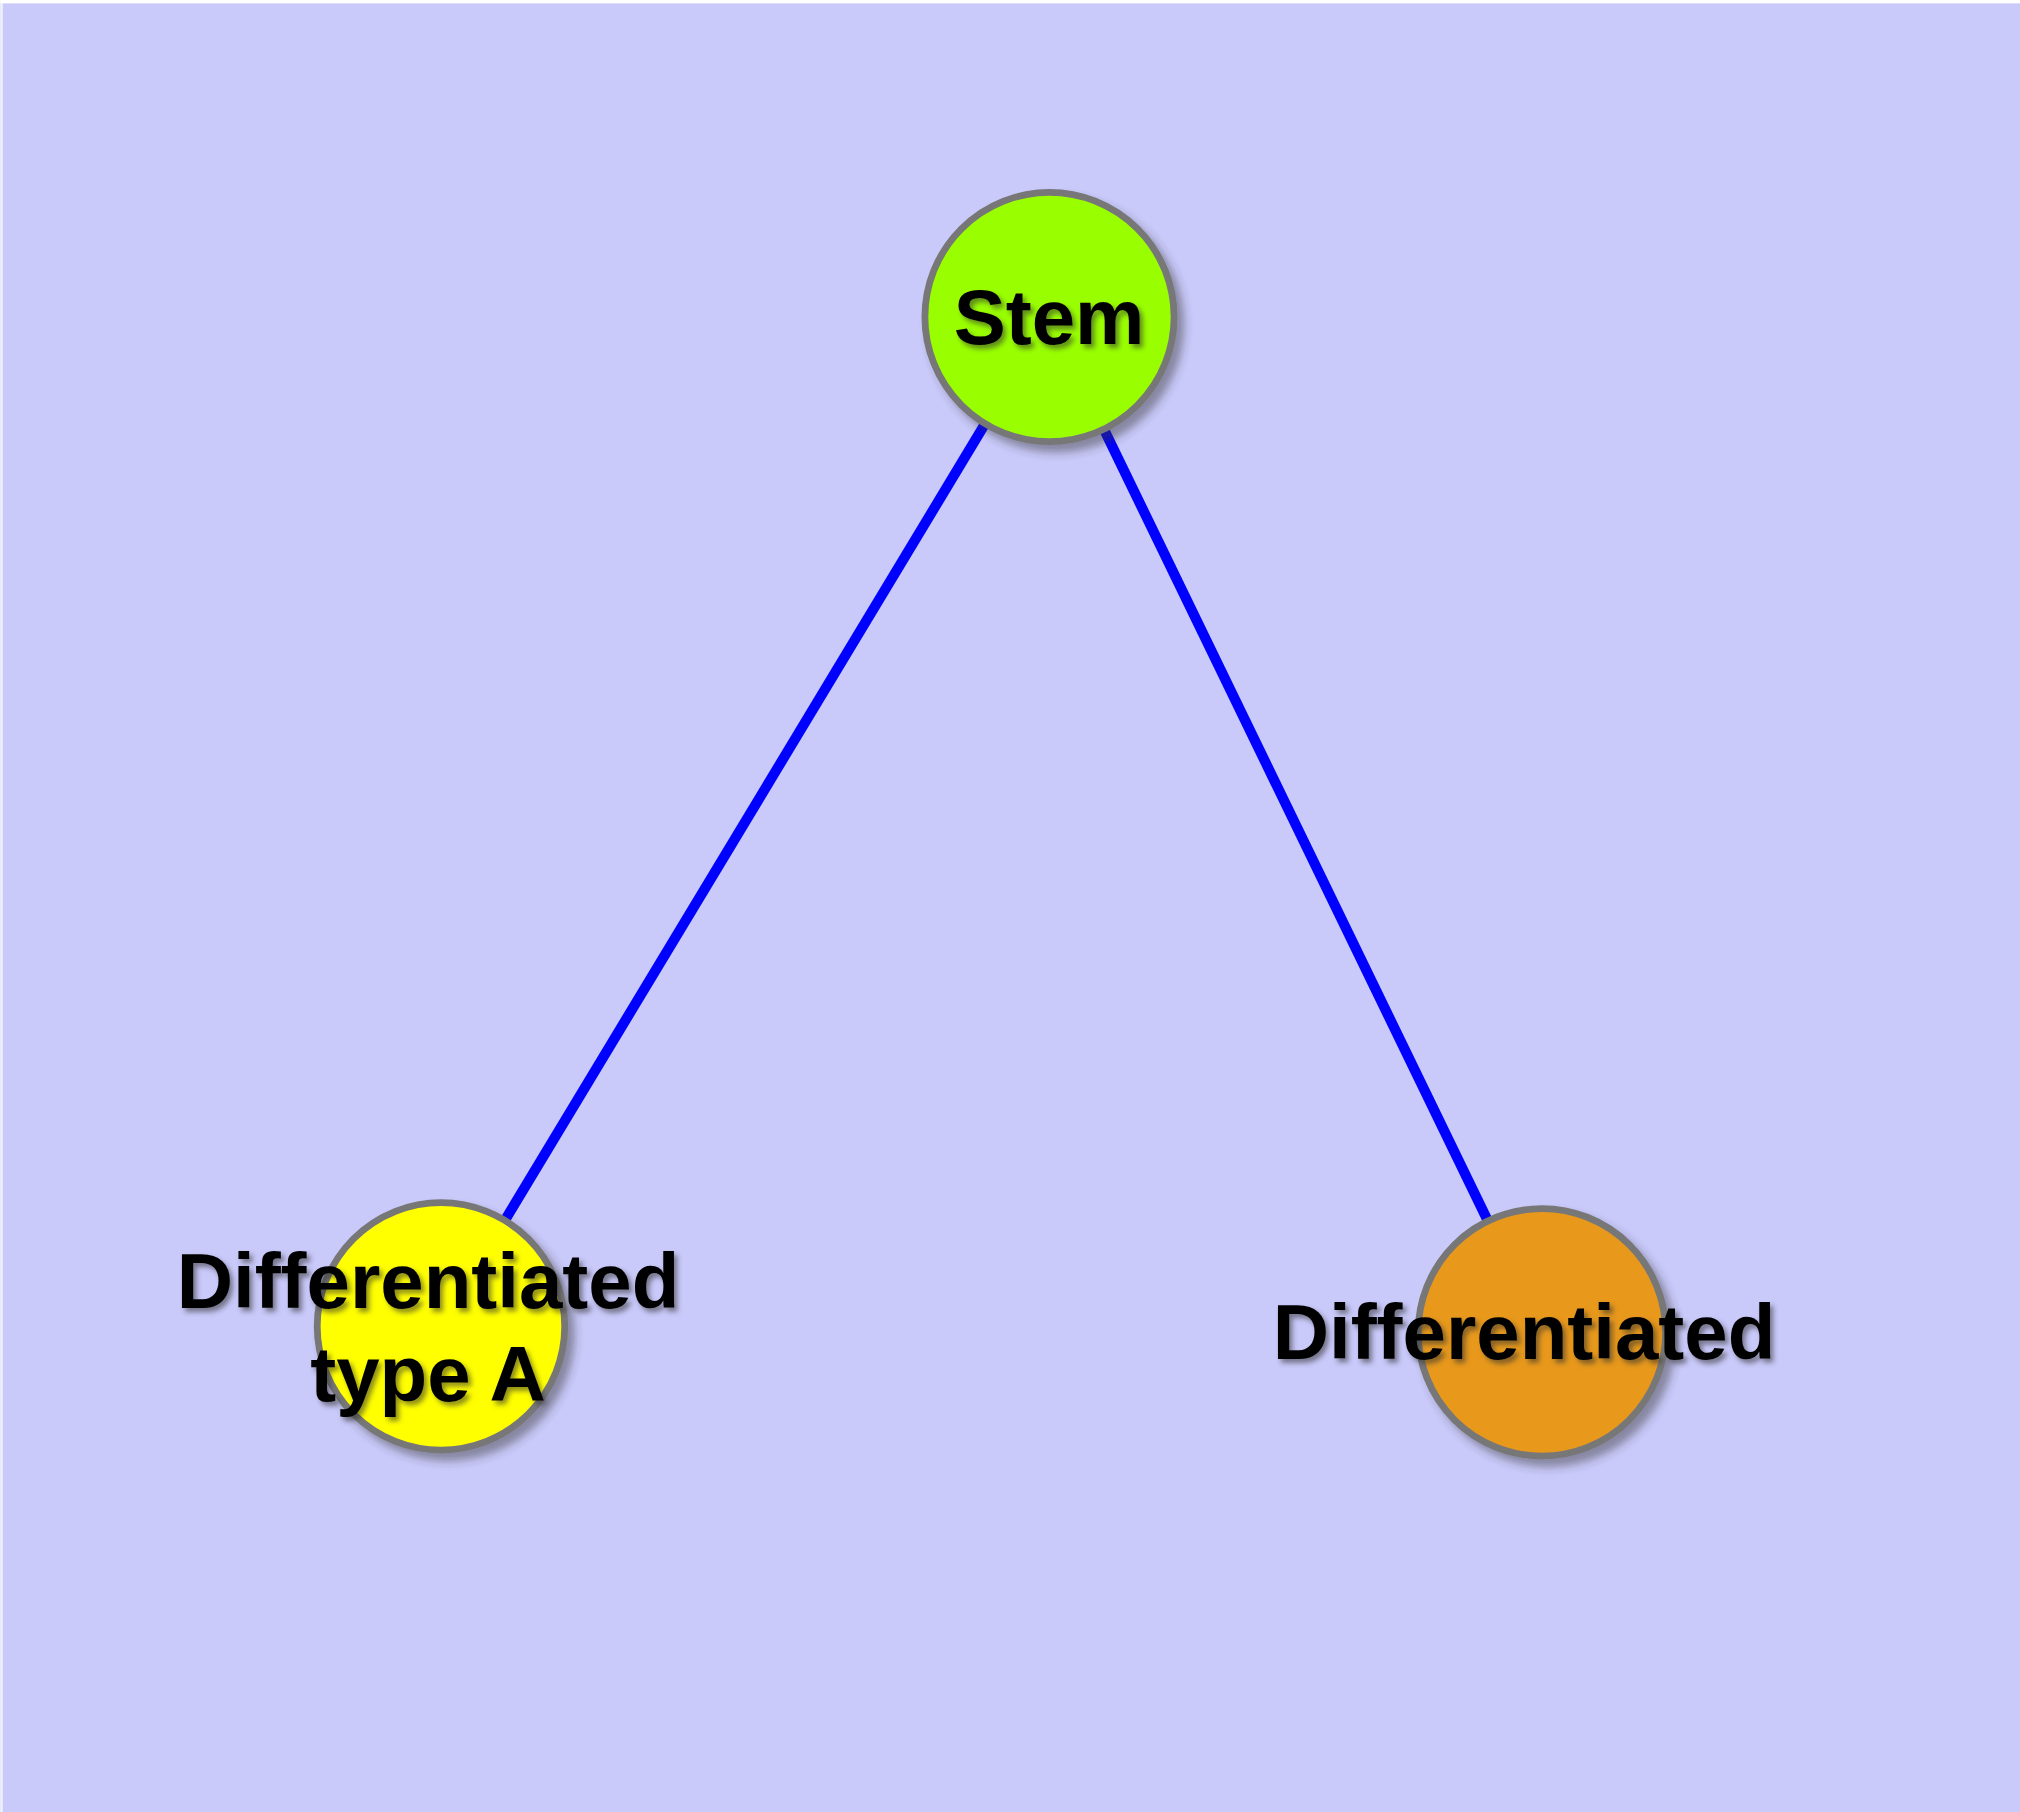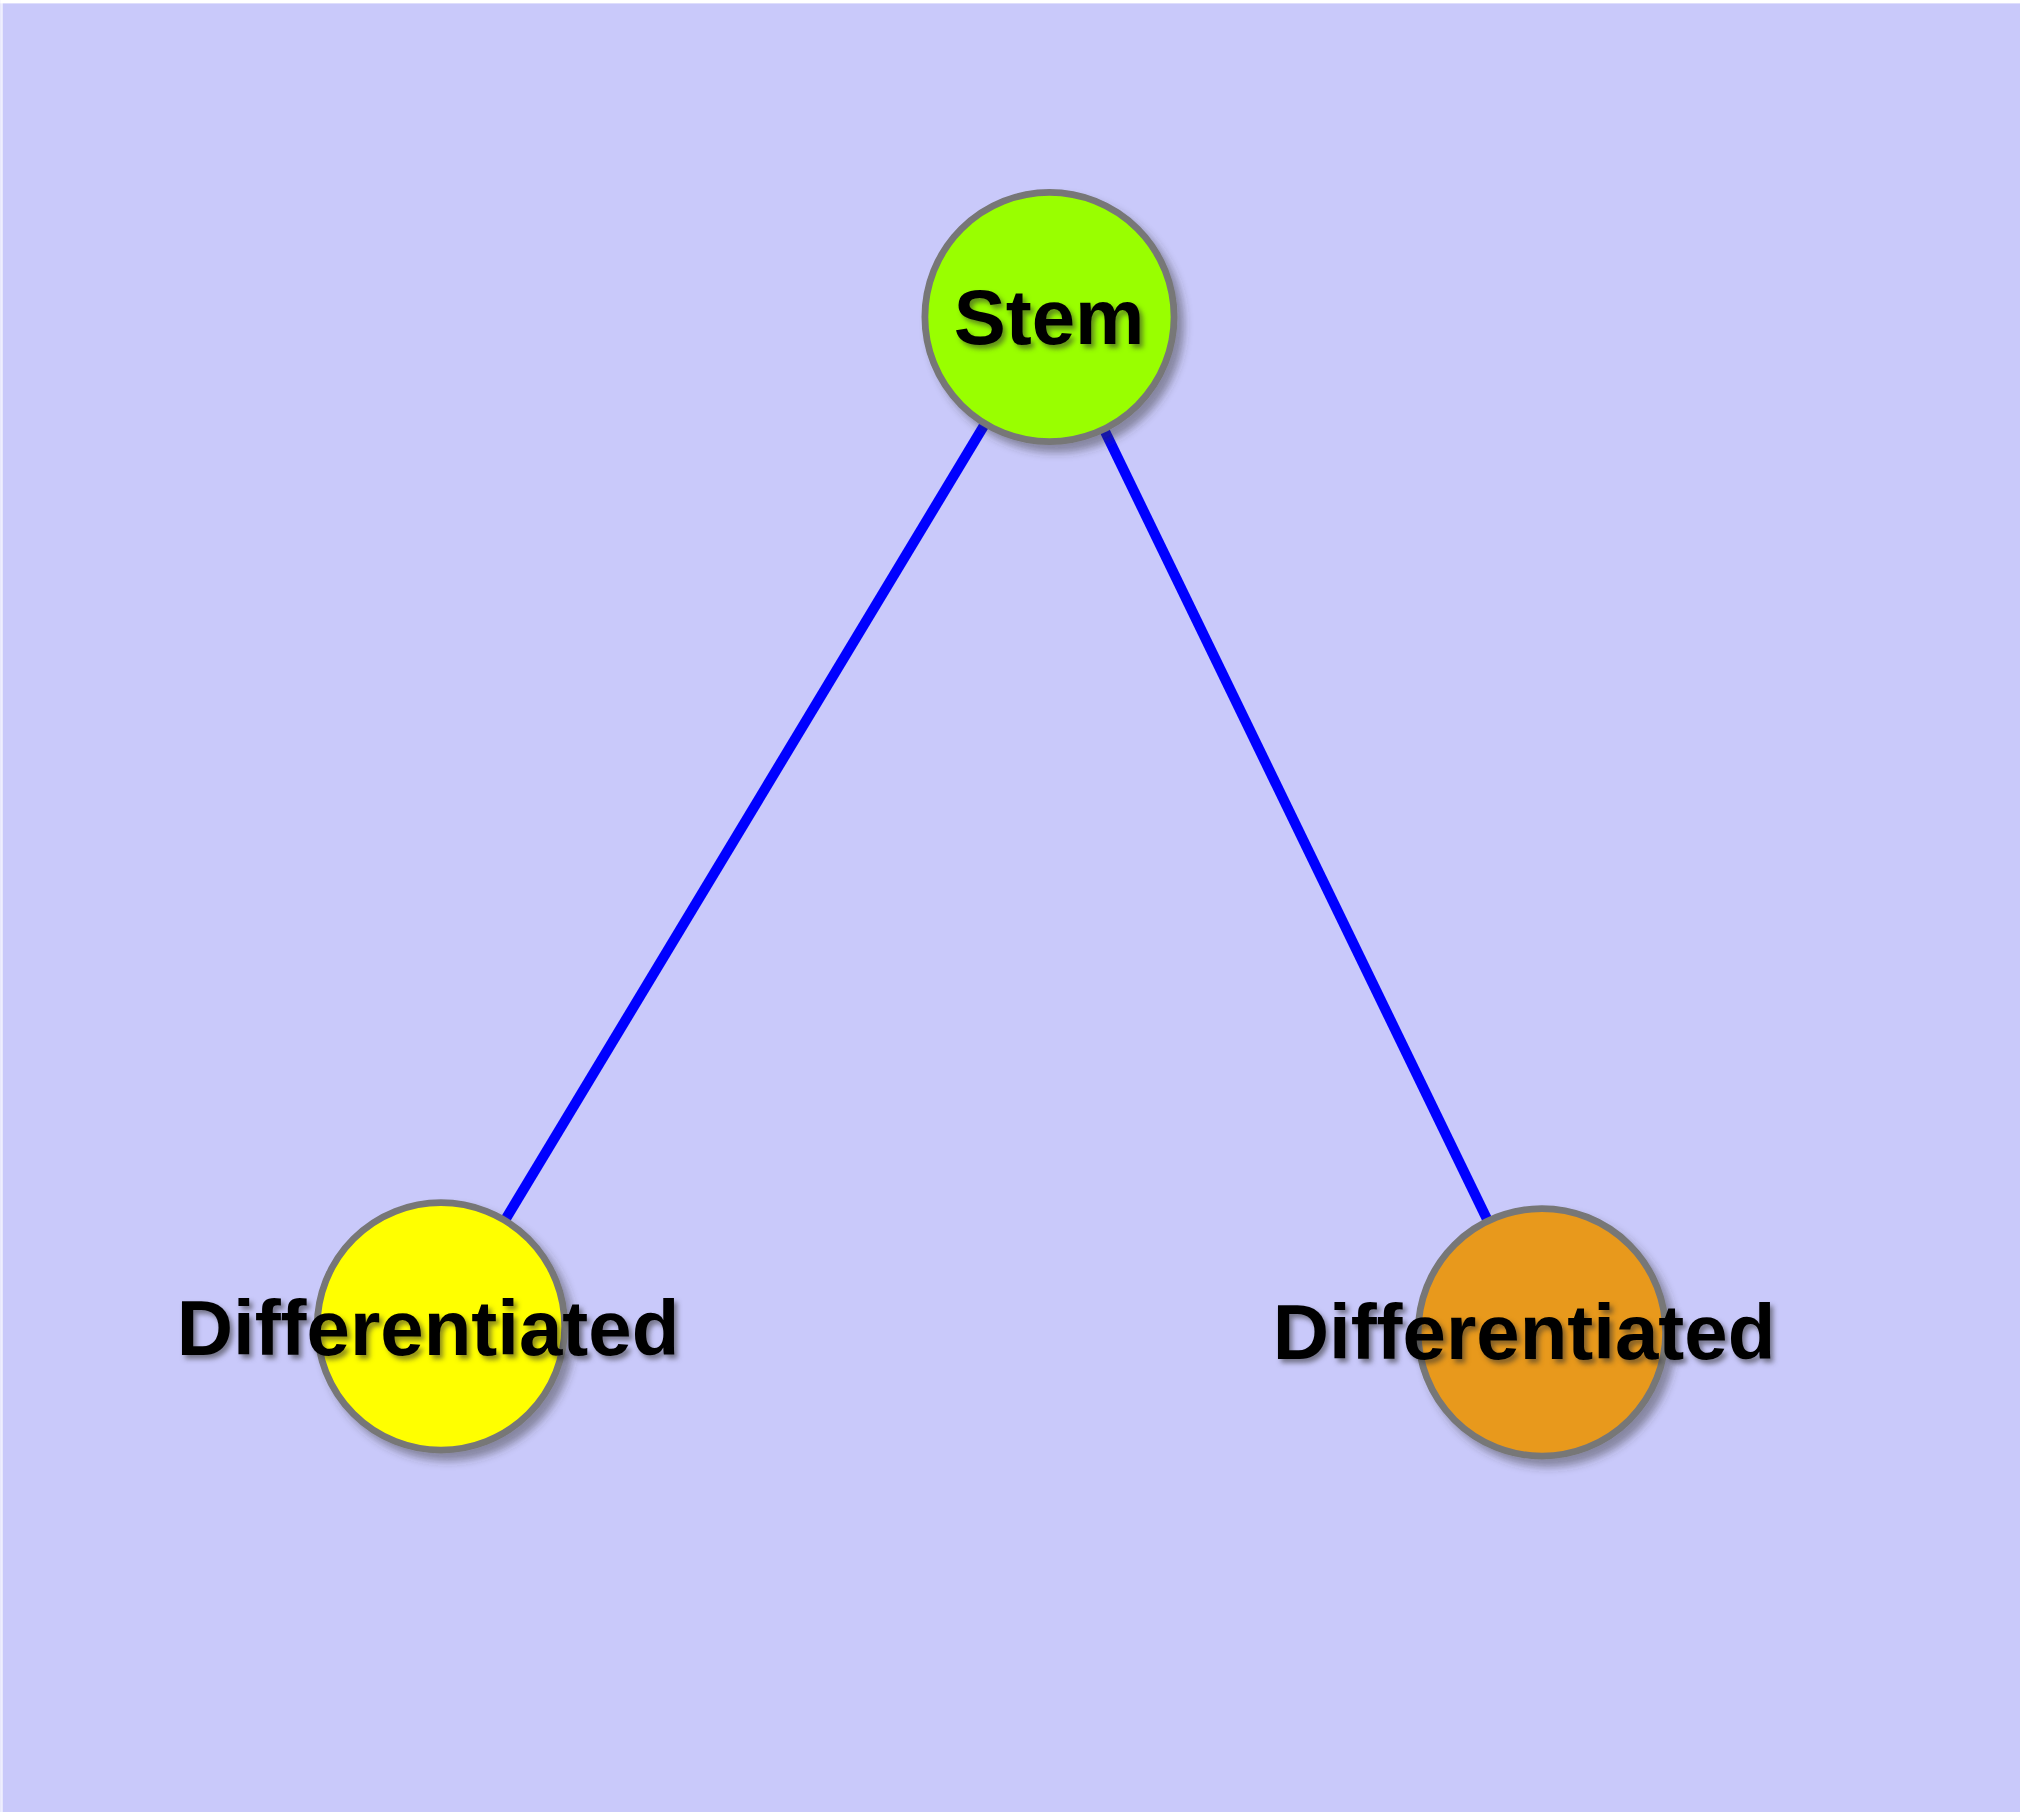--- a/index.html
+++ b/index.html
@@ -60,20 +60,21 @@
     <circle cx="520" cy="1565" r="146" stroke-width="8" filter="url(#nodeShadow)" fill="#FFFF00" stroke="#777777"></circle>
     <circle cx="1819" cy="1572" r="146" stroke-width="8" filter="url(#nodeShadow)" fill="#E8991E" stroke="#777777"></circle>
   </svg>
 
   <div class="node-label label-stem">
     <span>Stem</span>
   </div>
 
   <div class="node-label label-type-a">
     <span>Differentiated</span>
+    <span>type A</span>
   </div>
 
   <div class="node-label label-type-b">
     <span>Differentiated</span>
   </div>
 
 </div>
 
 
 </body></html>

